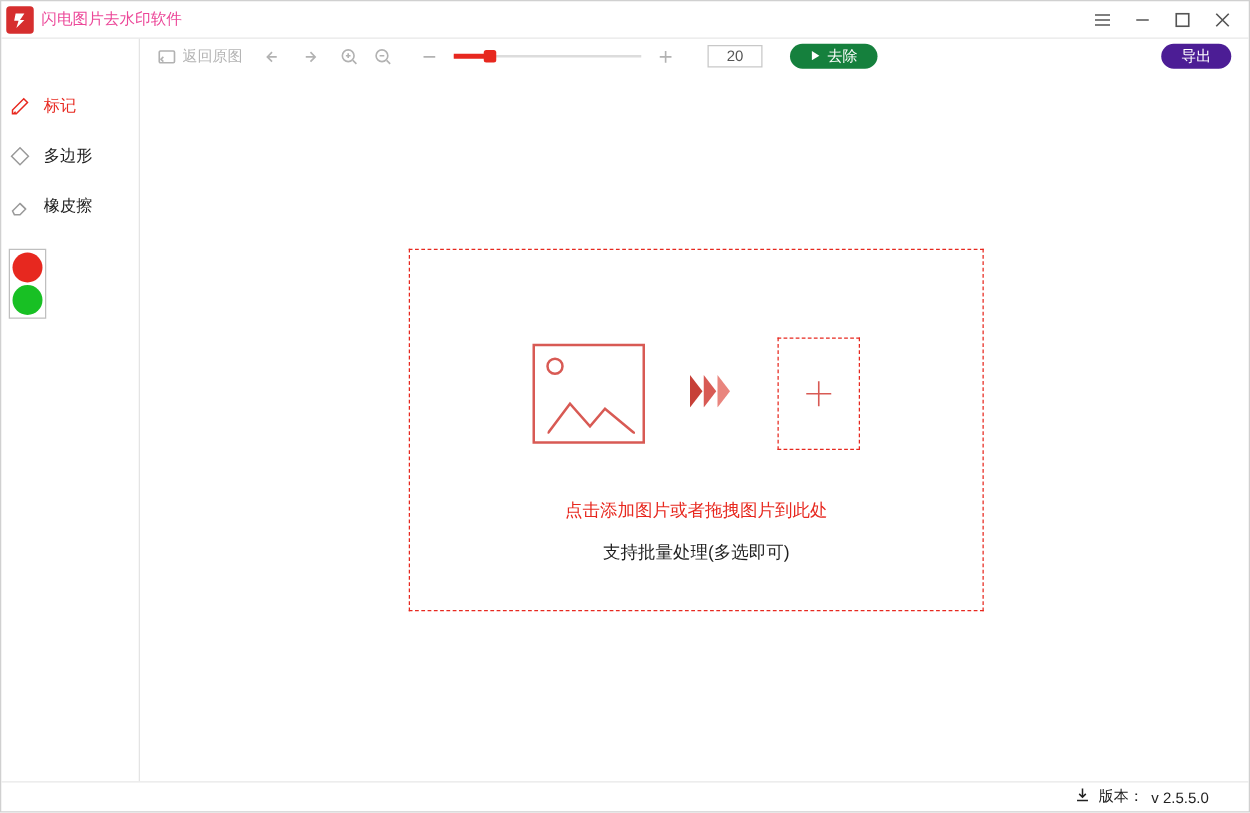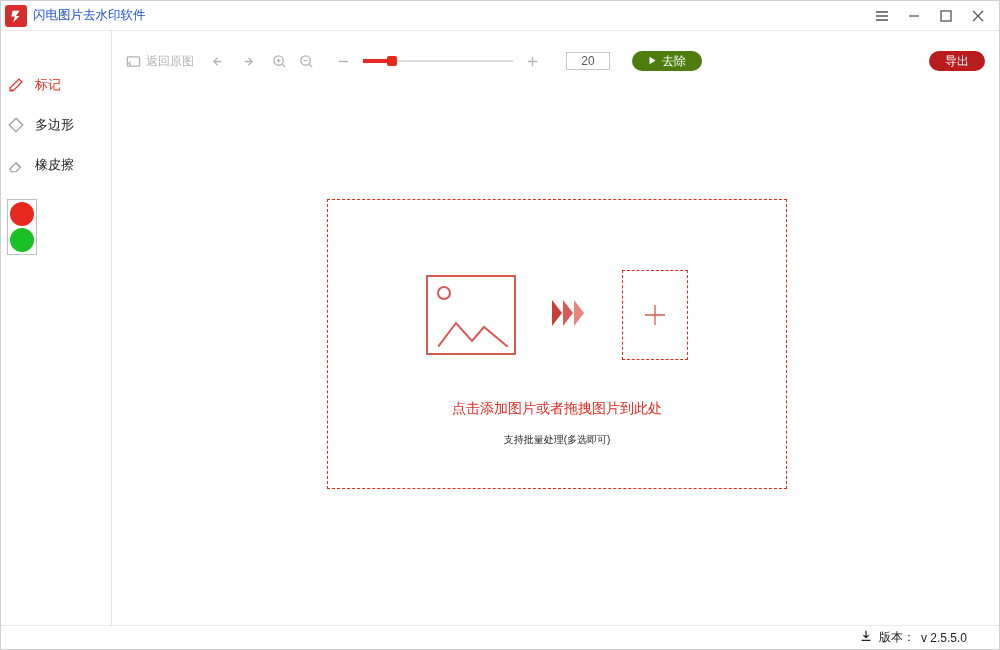--- a/index.html
+++ b/index.html
@@ -2,64 +2,64 @@
 <html><head>
 <meta charset="utf-8">
 <style>
   * { box-sizing: border-box; margin: 0; padding: 0; font-family: "Microsoft YaHei", "PingFang SC", sans-serif; }
   body { width: 1000px; height: 650px; background: #fff; border: 1px solid #d0d0d0; position: relative; overflow: hidden; }
 
   
   .titlebar { height: 30px; display: flex; align-items: center; padding-left: 4px; border-bottom: 1px solid #e8e8e8; }
   .app-logo { width: 22px; height: 22px; background: #d62e2e; border-radius: 3px; display: flex; align-items: center; justify-content: center; margin-right: 6px;}
   .app-logo svg { width: 14px; height: 14px; }
-  .app-title { font-size: 12.5px; color: #1d4ed8; flex: 1; }
+  .app-title { font-size: 12.5px; color: #ec4899; flex: 1; }
   .win-ctrls { display: flex; align-items: center; gap: 18px; padding-right: 14px; }
   .win-ctrl { width: 14px; height: 14px; display: flex; align-items: center; justify-content: center; color: #555; cursor: pointer; }
   .win-ctrl svg { width: 14px; height: 14px; stroke: #555; stroke-width: 1.3; fill: none; }
 
   
   .main { position: absolute; top: 30px; left: 0; right: 0; bottom: 24px; display: flex; }
   .sidebar { width: 110px; padding: 34px 0 0 6px; }
   .tool { display: flex; align-items: center; gap: 10px; height: 40px; color: #222; font-size: 13px; cursor: pointer; }
   .tool.active { color: #e7281f; }
   .tool .t-icon { width: 18px; height: 18px; display: flex; align-items: center; justify-content: center; }
   .tool .t-icon svg { width: 18px; height: 18px; }
   .swatchbox { margin-top: 14px; width: 30px; border: 1px solid #bfbfbf; display: flex; flex-direction: column; padding: 2px; gap: 2px; }
   .swatch { width: 24px; height: 24px; border-radius: 50%; margin: 0 auto; cursor: pointer; }
 
   
   .canvas-panel { flex: 1; border-left: 1px solid #e4e4e4; position: relative; }
 
-  .toolbar { height: 28px; display: flex; align-items: center; padding: 0 14px; color: #b4b4b4; font-size: 12px; margin-top: 16px; }
+  .toolbar { height: 28px; display: flex; align-items: center; padding: 0 14px; color: #b4b4b4; font-size: 12px; }
   .tb-btn { display: flex; align-items: center; gap: 5px; margin-right: 12px; cursor: pointer; }
   .tb-icon { width: 15px; height: 15px; display:flex; align-items:center; justify-content:center;}
   .tb-icon svg { width: 15px; height: 15px; stroke:#b2b2b2; fill:none; stroke-width:1.4;}
   .tb-gap { width: 6px; }
   .zoom-sep { width:10px; }
   .slider { position: relative; width: 150px; height: 14px; display:flex; align-items:center; }
   .slider-track { position:absolute; left:0; right:0; top:6px; height:2px; background:#dcdcdc;}
   .slider-fill  { position:absolute; left:0; width:28px; top:5px; height:4px; background:#e7281f;}
   .slider-thumb { position:absolute; left:24px; top:2px; width:10px; height:10px; background:#e7281f; border-radius:2px;}
   .zoom-field { width: 44px; height: 18px; border:1px solid #c8c8c8; margin-left:14px; text-align:center; font-size:12px; color:#555; display:flex; align-items:center; justify-content:center;}
-  .btn-pill { height: 20px; padding: 0 16px; border-radius: 10px; background:#4d7c0f; color:#fff; font-size:12px; display:flex; align-items:center; gap:5px; cursor:pointer;}
-  .btn-pill.dark { background:#b91c1c;}
+  .btn-pill { height: 20px; padding: 0 16px; border-radius: 10px; background:#15803d; color:#fff; font-size:12px; display:flex; align-items:center; gap:5px; cursor:pointer;}
+  .btn-pill.dark { background:#4c1d95;}
   .spacer { flex:1; }
 
   
   .dropzone { position:absolute; left:215px; top:168px; width:460px; height:290px; border:1px dashed #e7281f; }
   .dz-row { position:absolute; top:70px; left:0; right:0; display:flex; align-items:center; justify-content:center; gap:36px;}
   .dz-img { width:90px; height:80px; border:2px solid #d85a54; position:relative;}
   .dz-img::before { content:""; position:absolute; left:9px; top:9px; width:10px; height:10px; border:2px solid #d85a54; border-radius:50%;}
   .dz-img svg { position:absolute; left:10px; bottom:6px; width:70px; height:34px;}
   .dz-chev svg { width:34px; height:26px;}
   .dz-add { width:66px; height:90px; border:1px dashed #e7281f; display:flex; align-items:center; justify-content:center;}
   .dz-add svg { width:28px; height:28px; stroke:#d85a54; stroke-width:1.3;}
   .dz-text1 { position:absolute; top:200px; left:0; right:0; text-align:center; color:#e7281f; font-size:14px;}
-  .dz-text2 { position:absolute; top:233px; left:0; right:0; text-align:center; color:#1e1e1e; font-size:10px;}
+  .dz-text2 { position:absolute; top:233px; left:0; right:0; text-align:center; color:#1e1e1e; font-size:14px;}
 
   
   .statusbar { position:absolute; left:0; right:0; bottom:0; height:24px; border-top:1px solid #e8e8e8; display:flex; align-items:center; justify-content:flex-end; padding-right:32px; gap:6px; color:#222; font-size:12px;}
   .statusbar svg { width:14px; height:14px; stroke:#222; fill:none; stroke-width:1.4;}
 </style>
 </head>
 <body>
 
 <div class="titlebar">
   <div class="app-logo">

